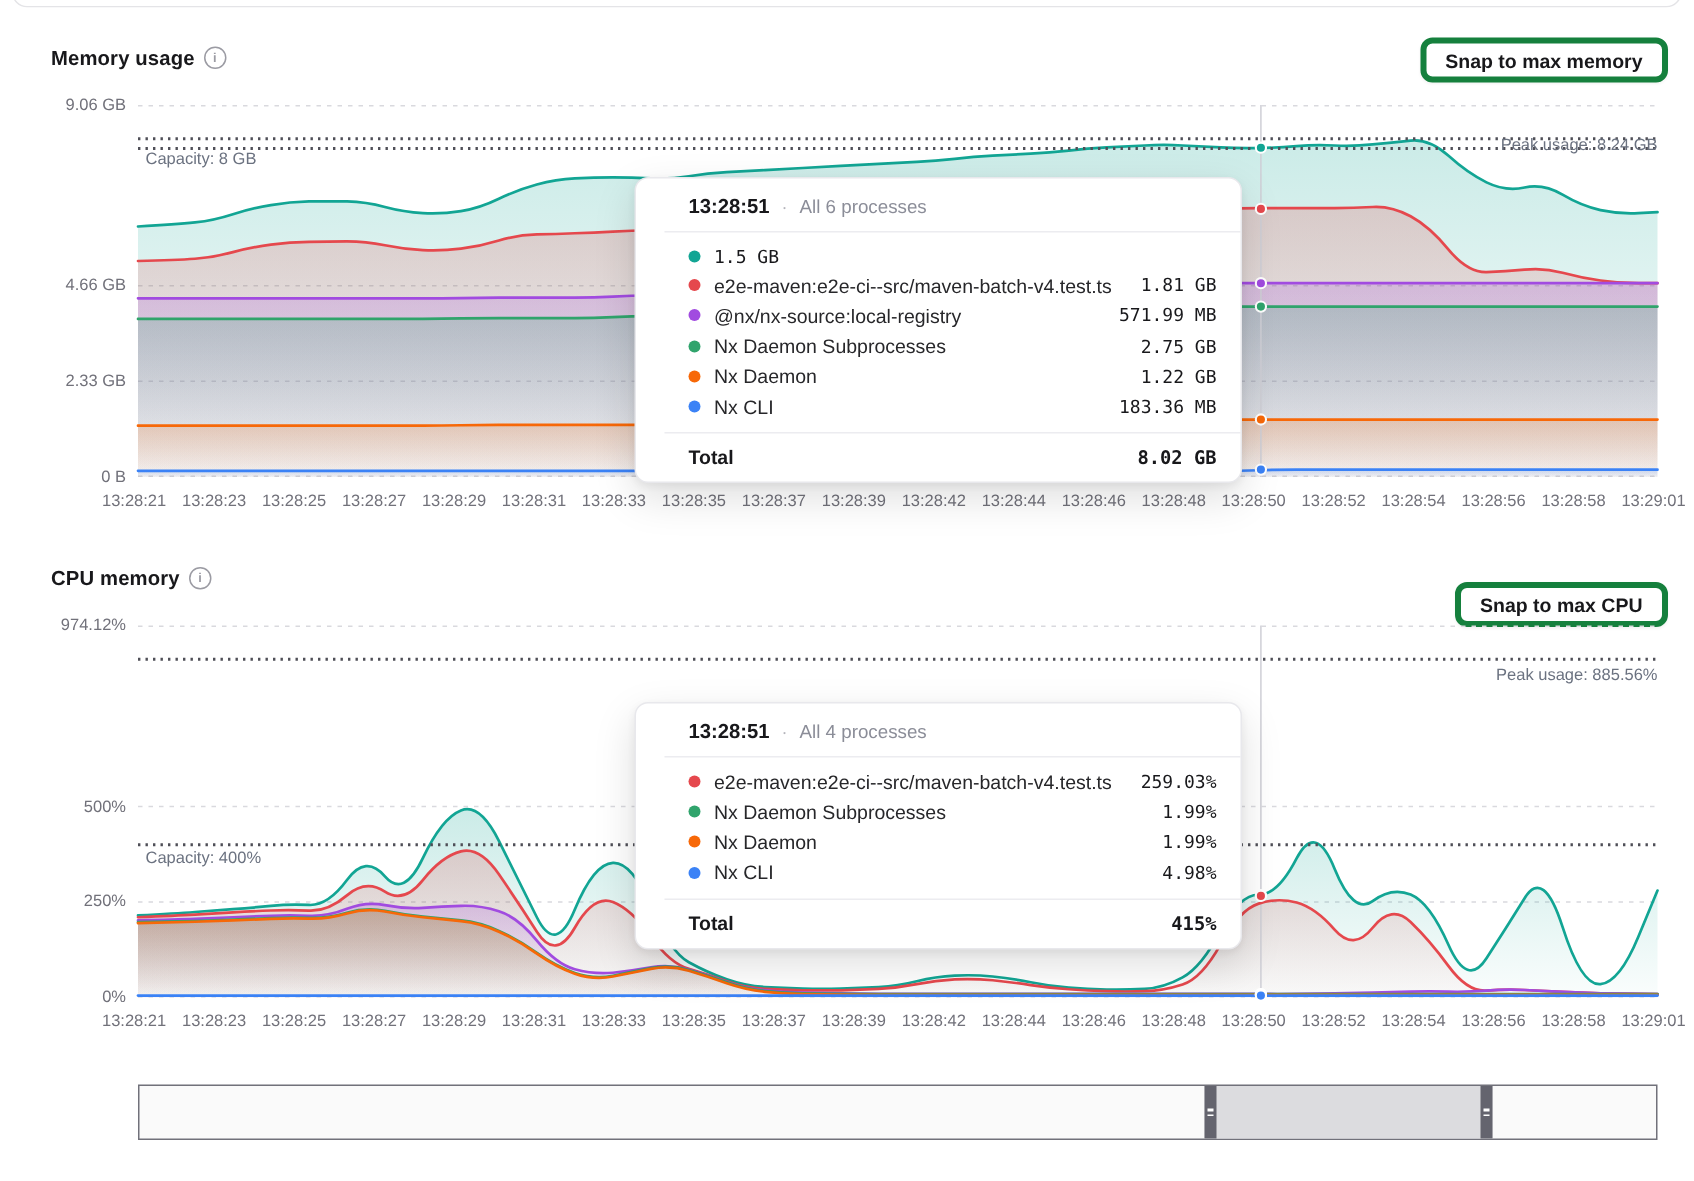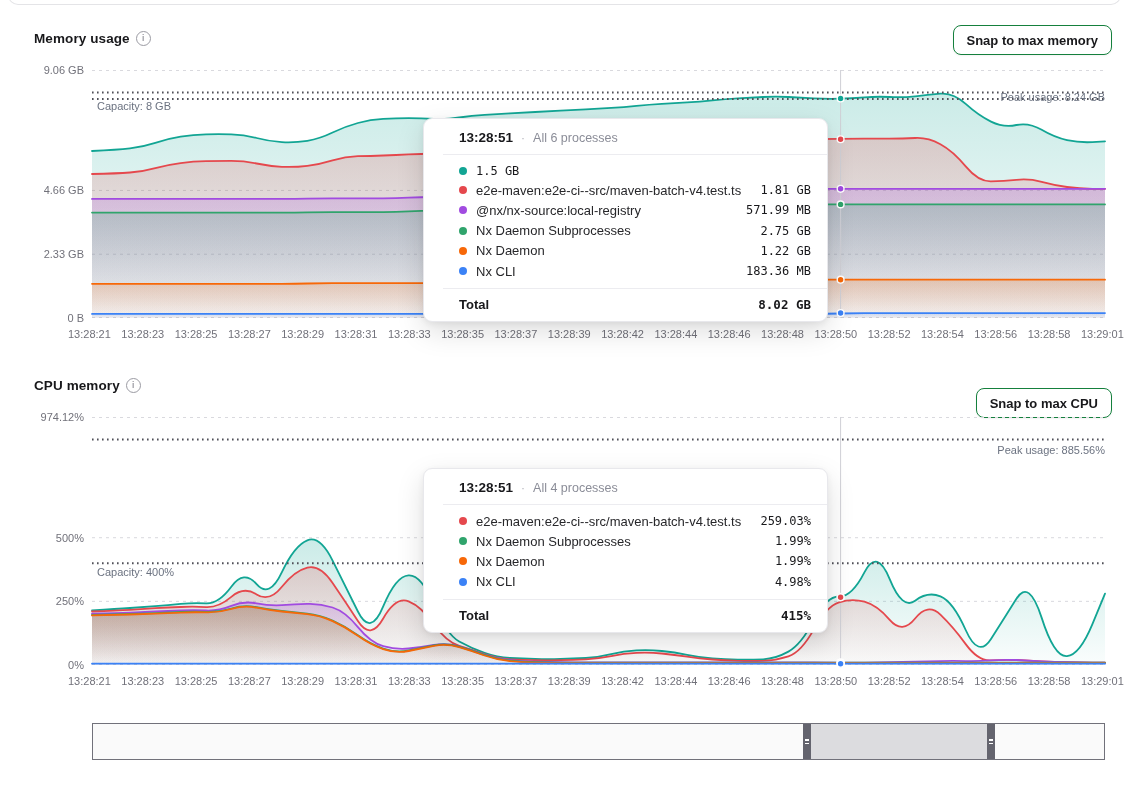--- a/index.html
+++ b/index.html
@@ -3,21 +3,21 @@
 <meta charset="utf-8">
 <style>
   html,body{margin:0;padding:0;background:#fff;}
   body{font-family:"Liberation Sans","DejaVu Sans",sans-serif;-webkit-font-smoothing:antialiased;}
   .page{position:relative;width:1129px;height:787px;background:#fff;overflow:hidden;}
   .top-edge{position:absolute;left:8px;right:8px;top:-6px;height:10px;border:1px solid #e4e4e7;border-top:none;border-radius:0 0 10px 10px;}
   .section-header{position:absolute;left:16px;display:flex;align-items:center;gap:6px;margin-left:18px;}
   .section-title{font-size:13.5px;font-weight:700;color:#18181b;letter-spacing:.1px;}
   .info-icon{width:13px;height:13px;border:1.3px solid #9b9ba3;border-radius:50%;color:#9b9ba3;
     font-size:8.5px;font-weight:700;display:flex;align-items:center;justify-content:center;line-height:1;cursor:default;}
-  .snap-btn{position:absolute;right:17px;height:30px;padding:0 13px;background:#fff;border:1px solid #15803d;
+  .snap-btn{position:absolute;right:17px;height:30px;padding:0 13px;background:#fff;border:4px solid #15803d;
     border-radius:8px;font-family:inherit;font-size:13px;font-weight:700;color:#18181b;cursor:pointer;
     box-shadow:0 1px 2px rgba(0,0,0,.05);}
   .plot{position:absolute;left:92px;width:1013px;height:248px;overflow:visible;}
   .y-axis{position:absolute;left:0;width:84px;height:248px;}
   .y-label{position:absolute;right:0;font-size:11px;color:#71717a;white-space:nowrap;}
   .x-axis{position:absolute;left:68px;width:1056px;display:flex;justify-content:space-between;
     font-size:11px;color:#71717a;align-items:center;}
   .x-axis span{white-space:nowrap;}
   .ref-label{position:absolute;font-size:11px;color:#6b7280;white-space:nowrap;z-index:2;}
   .tooltip{position:absolute;left:423px;width:405px;background:#fff;border:1px solid #e8e8ec;border-radius:9px;

